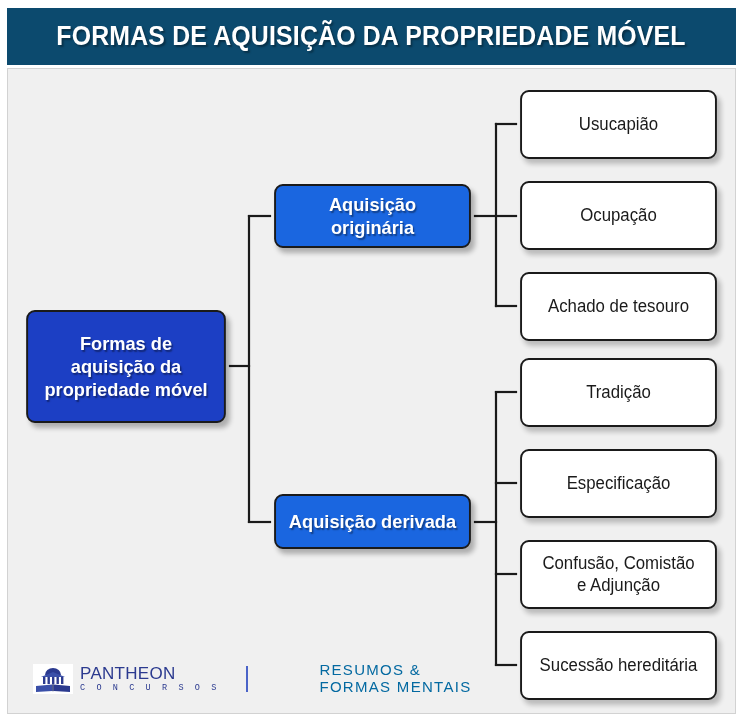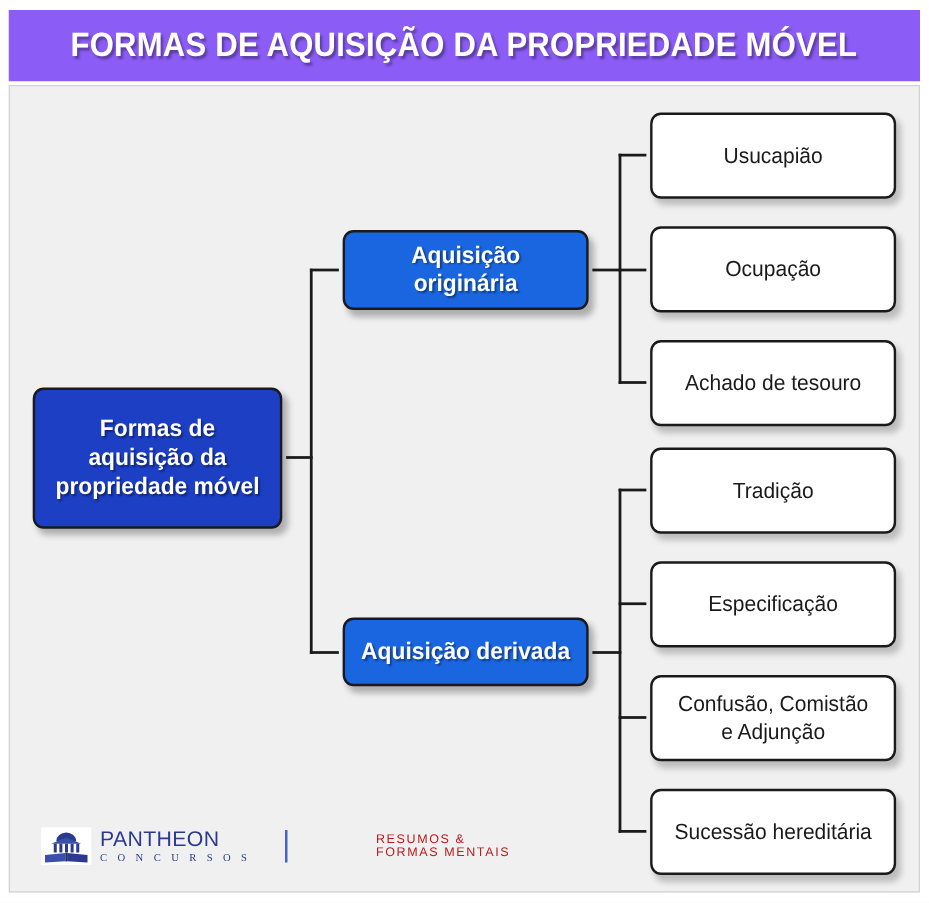--- a/index.html
+++ b/index.html
@@ -22,21 +22,21 @@
     box-sizing: border-box;
   }
 
   
   #header-banner {
     position: absolute;
     left: 7px;
     top: 8px;
     width: 729px;
     height: 57px;
-    background: #8b5cf6;
+    background: #0c4a6e;
     display: flex;
     align-items: center;
     justify-content: center;
     box-sizing: border-box;
   }
   #header-title {
     color: #ffffff;
     font-family: "Liberation Sans Narrow", "Liberation Sans", sans-serif;
     font-size: 27px;
     font-weight: bold;
@@ -146,36 +146,36 @@
     color: #2b3a8f;
     font-size: 17px;
     letter-spacing: 0.3px;
     font-family: "Liberation Sans", sans-serif;
   }
   .logo-left .l2 {
     color: #2b3a8f;
     font-size: 8.5px;
     letter-spacing: 3.1px;
     margin-top: 2px;
-    font-family: Liberation Serif, serif;
+    font-family: Liberation Mono, monospace;
   }
   .logo-divider {
     width: 2px;
     height: 26px;
     background: #4a63c8;
     margin: 0 3px;
   }
   .logo-right {
     display: flex;
     flex-direction: column;
     line-height: 1.12;
   }
   .logo-right .r1, .logo-right .r2 {
-    color: #b91c1c;
-    font-size: 10px;
+    color: #0369a1;
+    font-size: 15px;
     letter-spacing: 1.3px;
     font-family: "Liberation Sans", sans-serif;
     padding-left: 44px;
   }
 </style>
 </head>
 <body>
 
 <div id="poster">
 

